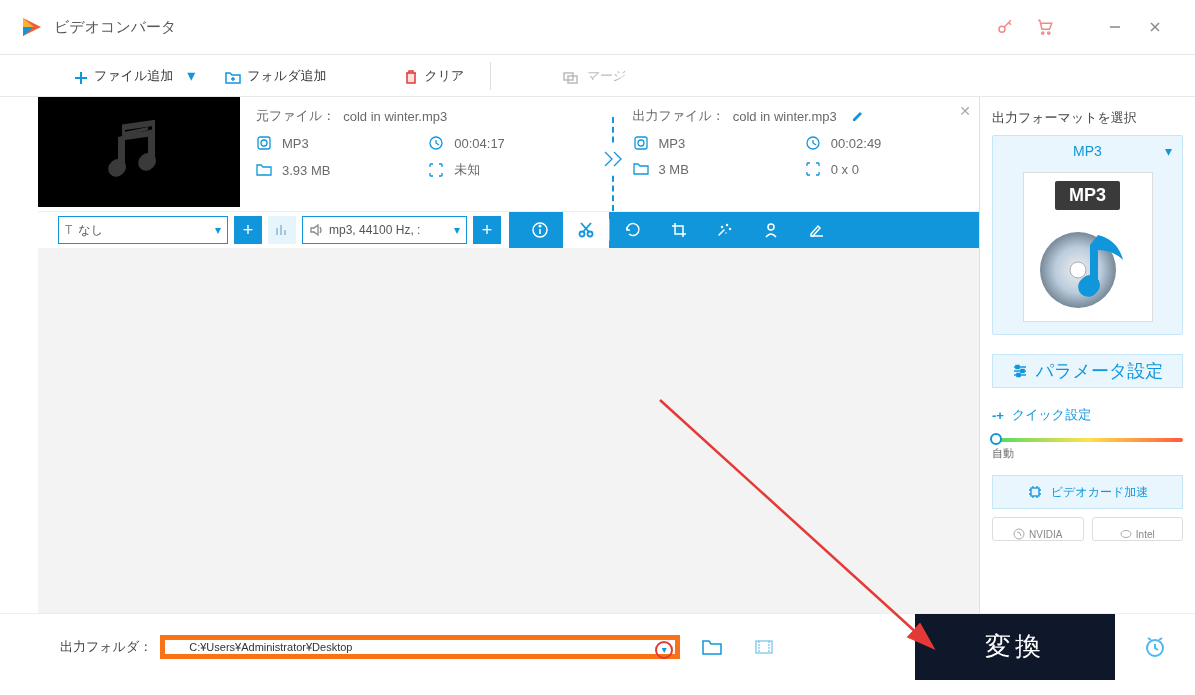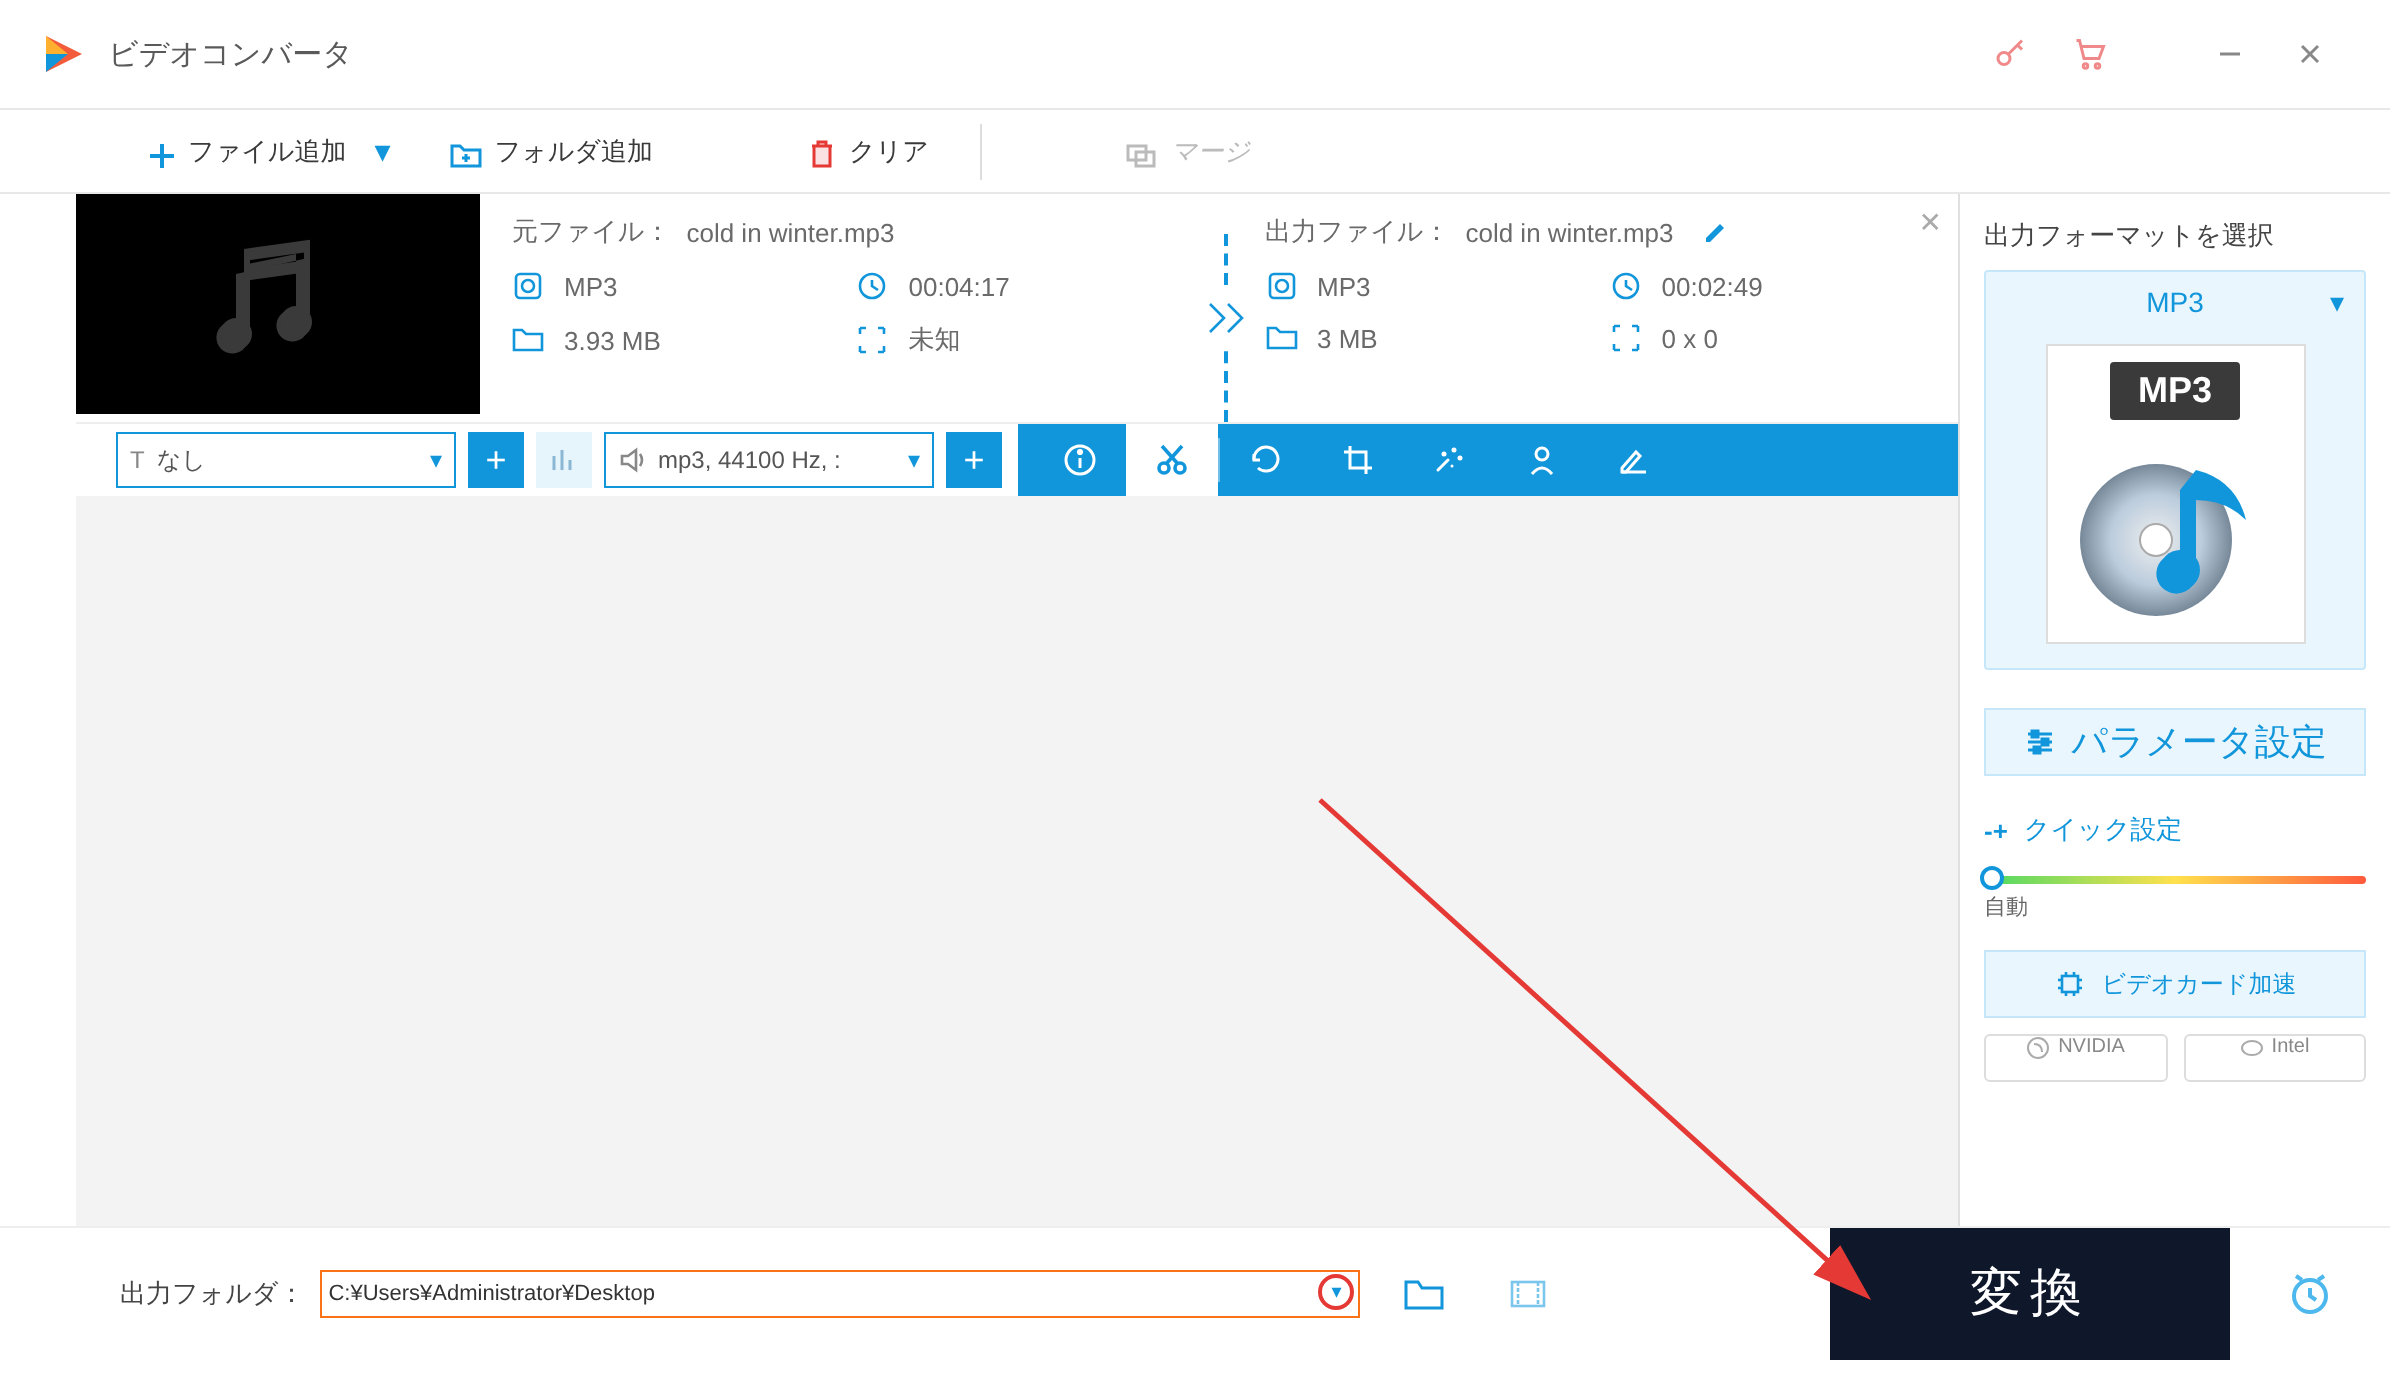--- a/index.html
+++ b/index.html
@@ -62,26 +62,26 @@
 .mp3box .tag { background: #3a3a3a; color: #fff; padding: 4px 14px; font-weight: bold; font-size: 18px; border-radius: 2px; }
 .mp3box .disc { margin-top: 10px; }
 
 .side-btn { margin-top: 19px; height: 34px; border: 1px solid #c6e7f9; background: #eaf6fd; display: flex; align-items: center; justify-content: center; gap: 8px; font-size: 18px; color: #1296db; cursor: pointer; }
 .side-link { margin-top: 18px; display: flex; align-items: center; gap: 8px; font-size: 13px; color: #1296db; }
 .slider-track { margin-top: 14px; height: 4px; background: linear-gradient(to right, #4cd964 0%, #ffe14d 50%, #ff5a3c 100%); position: relative; border-radius: 2px;}
 .slider-thumb { width: 12px; height: 12px; background: #fff; border: 2px solid #1296db; border-radius: 50%; position: absolute; left: -2px; top: -5px; }
 .slider-label { font-size: 11px; color: #666; margin-top: 4px; }
 .gpu-btn { margin-top: 14px; height: 34px; border: 1px solid #c6e7f9; background: #eaf6fd; display: flex; align-items: center; justify-content: center; gap: 8px; font-size: 12px; color: #1296db; }
 .gpu-badges { margin-top: 8px; display: flex; gap: 8px; }
-.gpu-badges .badge { flex:1; height: 24px; border: 1px solid #ddd; border-radius: 3px; display: flex; align-items: flex-start; justify-content: center; font-size: 10px; color: #888; gap: 4px; }
+.gpu-badges .badge { flex:1; height: 24px; border: 1px solid #ddd; border-radius: 3px; display: flex; align-items: flex-end; justify-content: center; font-size: 10px; color: #888; gap: 4px; }
 
 
 .bottombar { height: 66px; display: flex; align-items: center; padding: 0 0 0 40px; border-top: 1px solid #eee; }
 .bottombar .lbl { font-size: 13px; color: #444; margin-right: 8px; margin-left: 20px; }
-.bottombar .pathbox { flex: 0 0 520px; height: 24px; border: 1px solid #f97316; display: flex; align-items: center; padding: 0 3px; font-size: 11px; color: #333; position: relative; }
+.bottombar .pathbox { flex: 0 0 520px; height: 24px; border: 5px solid #f97316; display: flex; align-items: center; padding: 0 24px; font-size: 11px; color: #333; position: relative; }
 .bottombar .pathbox .dd-end { position: absolute; right: 2px; top: 1px; width: 18px; height: 18px; border: 2px solid #e53935; border-radius: 50%; display: flex; align-items: center; justify-content: center; }
 .bottombar .iconbtn { width: 40px; height: 40px; display: flex; align-items: center; justify-content: center; color: #1296db; cursor: pointer; margin-left: 12px; }
 .bottombar .spacer { flex: 1; }
 .convert-btn { width: 200px; height: 66px; background: #0f172a; color: #fff; display: flex; align-items: center; justify-content: center; font-size: 26px; font-weight: 500; cursor: pointer; letter-spacing: 4px;}
 .bottombar .clock { width: 80px; height: 66px; display: flex; align-items: center; justify-content: center; color: #4db8ee; cursor: pointer; }
 
 
 .red-arrow { position: absolute; pointer-events: none; }
 
 svg { display: block; }

